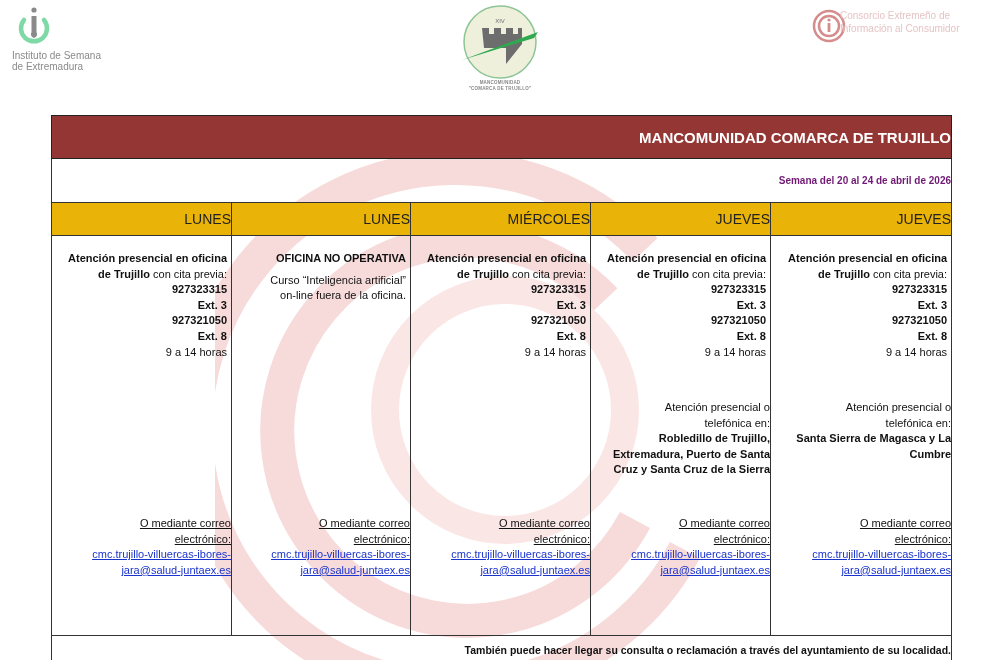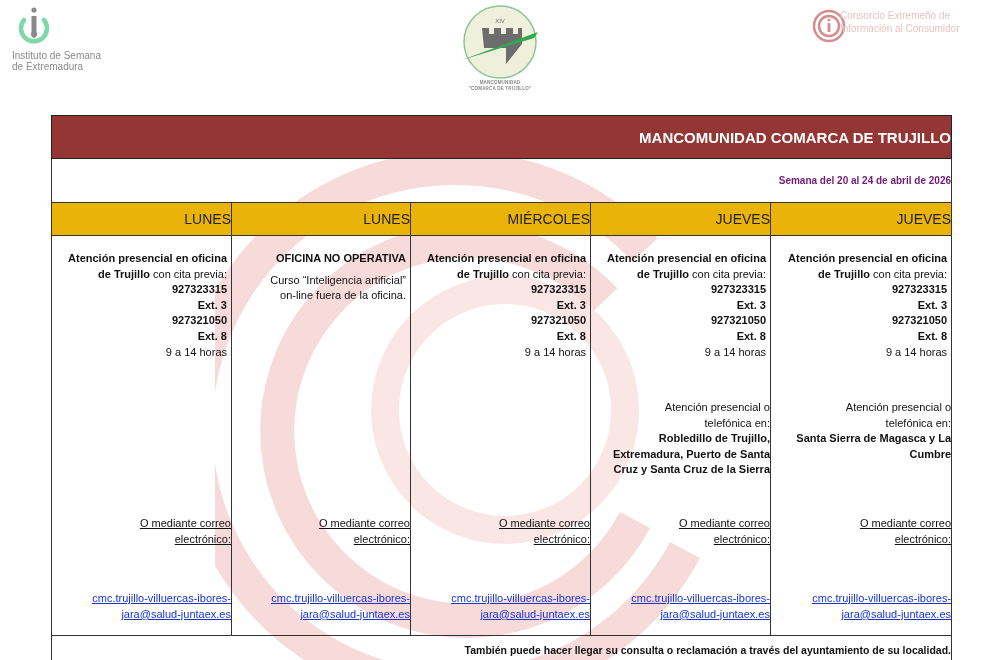--- a/index.html
+++ b/index.html
@@ -31,21 +31,21 @@
   .row-title th { background: #943634; color: #fff; height: 42px; font-size: 15px; font-weight: bold; vertical-align: middle; border-color: #222; }
   .row-week th { height: 43px; font-size: 10px; font-weight: bold; vertical-align: middle; color: #701a75; background: transparent; }
   .row-days th { background: #eab308; height: 32px; font-size: 14px; font-weight: normal; color: #222; vertical-align: middle; }
   .row-body td { height: 384px; font-size: 11px; line-height: 15.6px; padding: 15px 4px 0 4px; color: #111; background: transparent; position: relative; }
   .row-foot td { height: 27px; font-size: 10.5px; font-weight: bold; vertical-align: middle; background: transparent; }
   .b { font-weight: bold; }
   .block { display: block; }
   .gap1 { height: 6px; }
   .email-block { position: absolute; left: 0; right: 0; top: 280px; text-decoration: underline; }
   .extra-block { position: absolute; left: 0; right: 0; top: 164px; }
-  .link { color: #1a33cc; text-decoration: underline; margin-top: 44px; }
+  .link { color: #1a33cc; text-decoration: underline; }
 </style>
 </head>
 <body>
 
 <div class="logo-left">
   <svg class="mark" viewBox="0 0 36 42">
     <path d="M8 14 A13 13 0 1 0 28 14" fill="none" stroke="#7fd9a6" stroke-width="4.5" stroke-linecap="round"></path>
     <circle cx="18" cy="4" r="2.6" fill="#8a8a8a"></circle>
     <path d="M15.5 10 L20.5 10 L20.5 26 Q22.5 30 18 32 Q13.5 30 15.5 26 Z" fill="#8a8a8a"></path>
   </svg>

